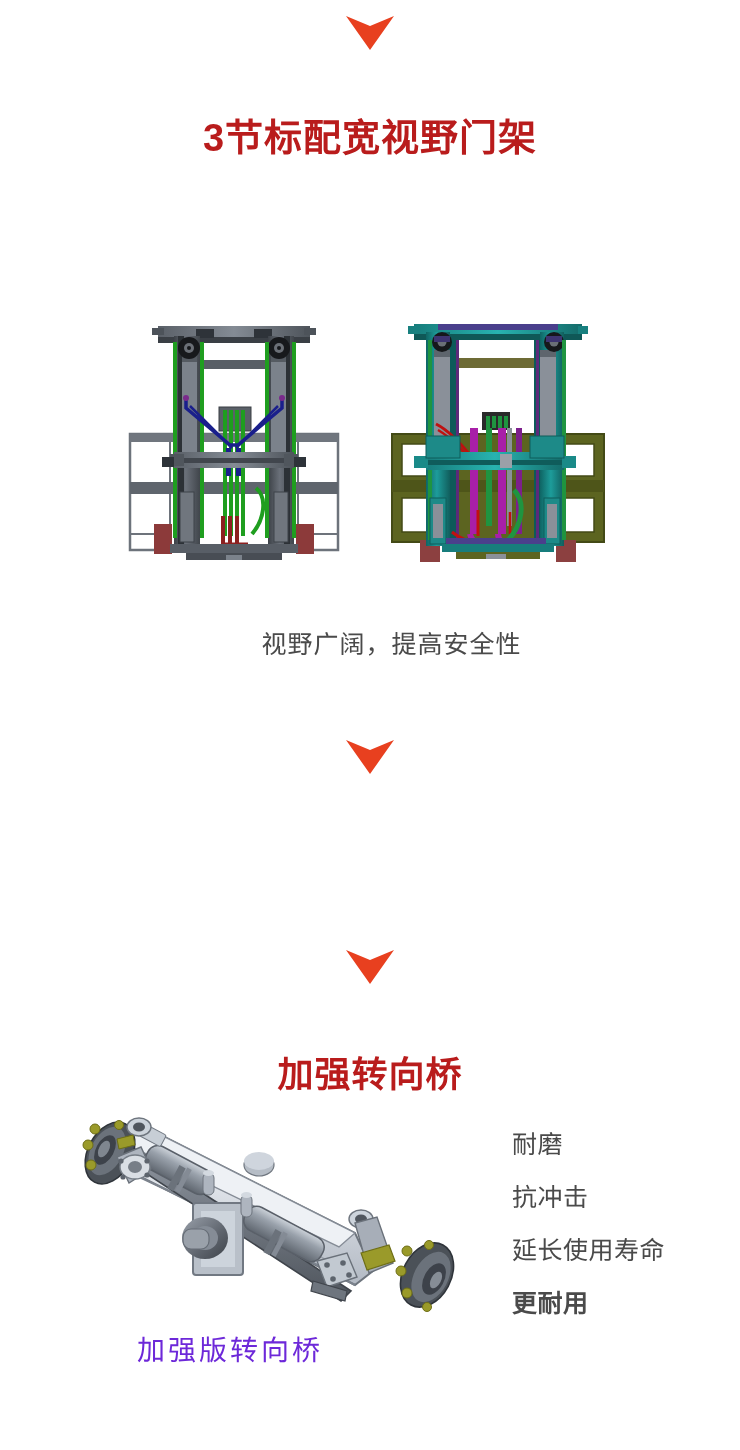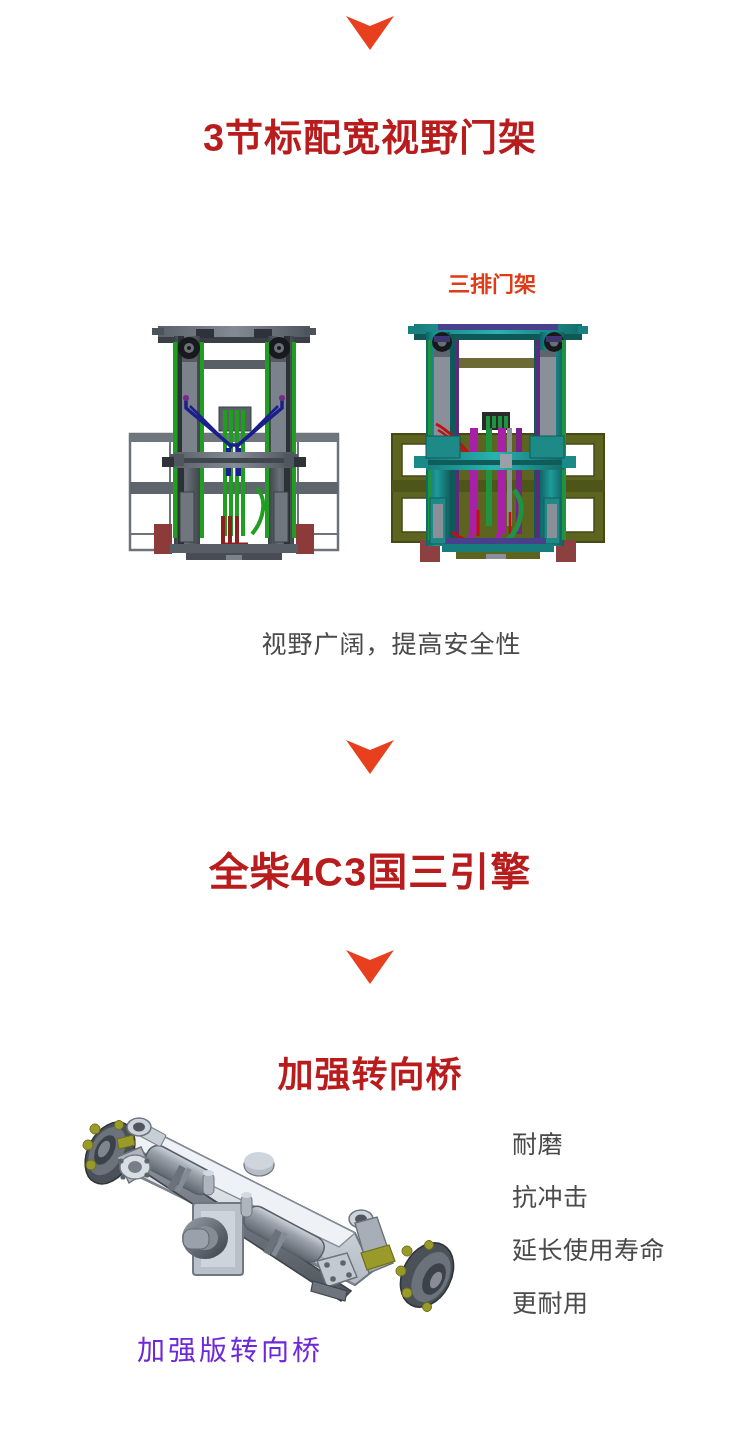--- a/index.html
+++ b/index.html
@@ -118,37 +118,36 @@
     width:215px;
   }
   #axle-features .feature-item {
     color:#4a4a4a;
     font-size:25px;
     line-height:1.0;
     margin-bottom:28px;
     white-space:nowrap;
     letter-spacing:0.5px;
   }
-  #axle-features .feature-item:last-child { margin-bottom:0; }
+  #axle-features .feature-item:last-child { margin-bottom:0;font-weight:bold; }
 </style>
 </head>
 <body>
 
 <div class="page">
 
   <div class="arrow" id="arrow-1">
     <svg viewBox="0 0 52 38" xmlns="http://www.w3.org/2000/svg">
       <path d="M2 2 L26 12 L50 2 L26 36 Z" fill="#e8401f"></path>
     </svg>
   </div>
 
   <div class="section-heading" id="heading-mast">3节标配宽视野门架</div>
 
 
-  <div class="mast-label" id="mast-label-right">三排门架</div>
 
   <div class="mast-figure" id="mast-figure-left">
     <svg viewBox="0 0 216 260" xmlns="http://www.w3.org/2000/svg">
       <defs>
         <linearGradient id="gL1" x1="0" y1="0" x2="1" y2="0">
           <stop offset="0%" stop-color="#3c4147"></stop>
           <stop offset="45%" stop-color="#6a7079"></stop>
           <stop offset="100%" stop-color="#40454b"></stop>
         </linearGradient>
         <linearGradient id="gL2" x1="0" y1="0" x2="1" y2="0">
@@ -345,21 +344,20 @@
   </div>
 
   <div id="mast-caption">视野广阔，提高安全性</div>
 
   <div class="arrow" id="arrow-2">
     <svg viewBox="0 0 52 38" xmlns="http://www.w3.org/2000/svg">
       <path d="M2 2 L26 12 L50 2 L26 36 Z" fill="#e8401f"></path>
     </svg>
   </div>
 
-  <div class="section-heading" id="heading-engine">全柴4C3国三引擎</div>
 
   <div class="arrow" id="arrow-3">
     <svg viewBox="0 0 52 38" xmlns="http://www.w3.org/2000/svg">
       <path d="M2 2 L26 12 L50 2 L26 36 Z" fill="#e8401f"></path>
     </svg>
   </div>
 
   <div class="section-heading" id="heading-axle">加强转向桥</div>
 
   <div id="axle-figure">

